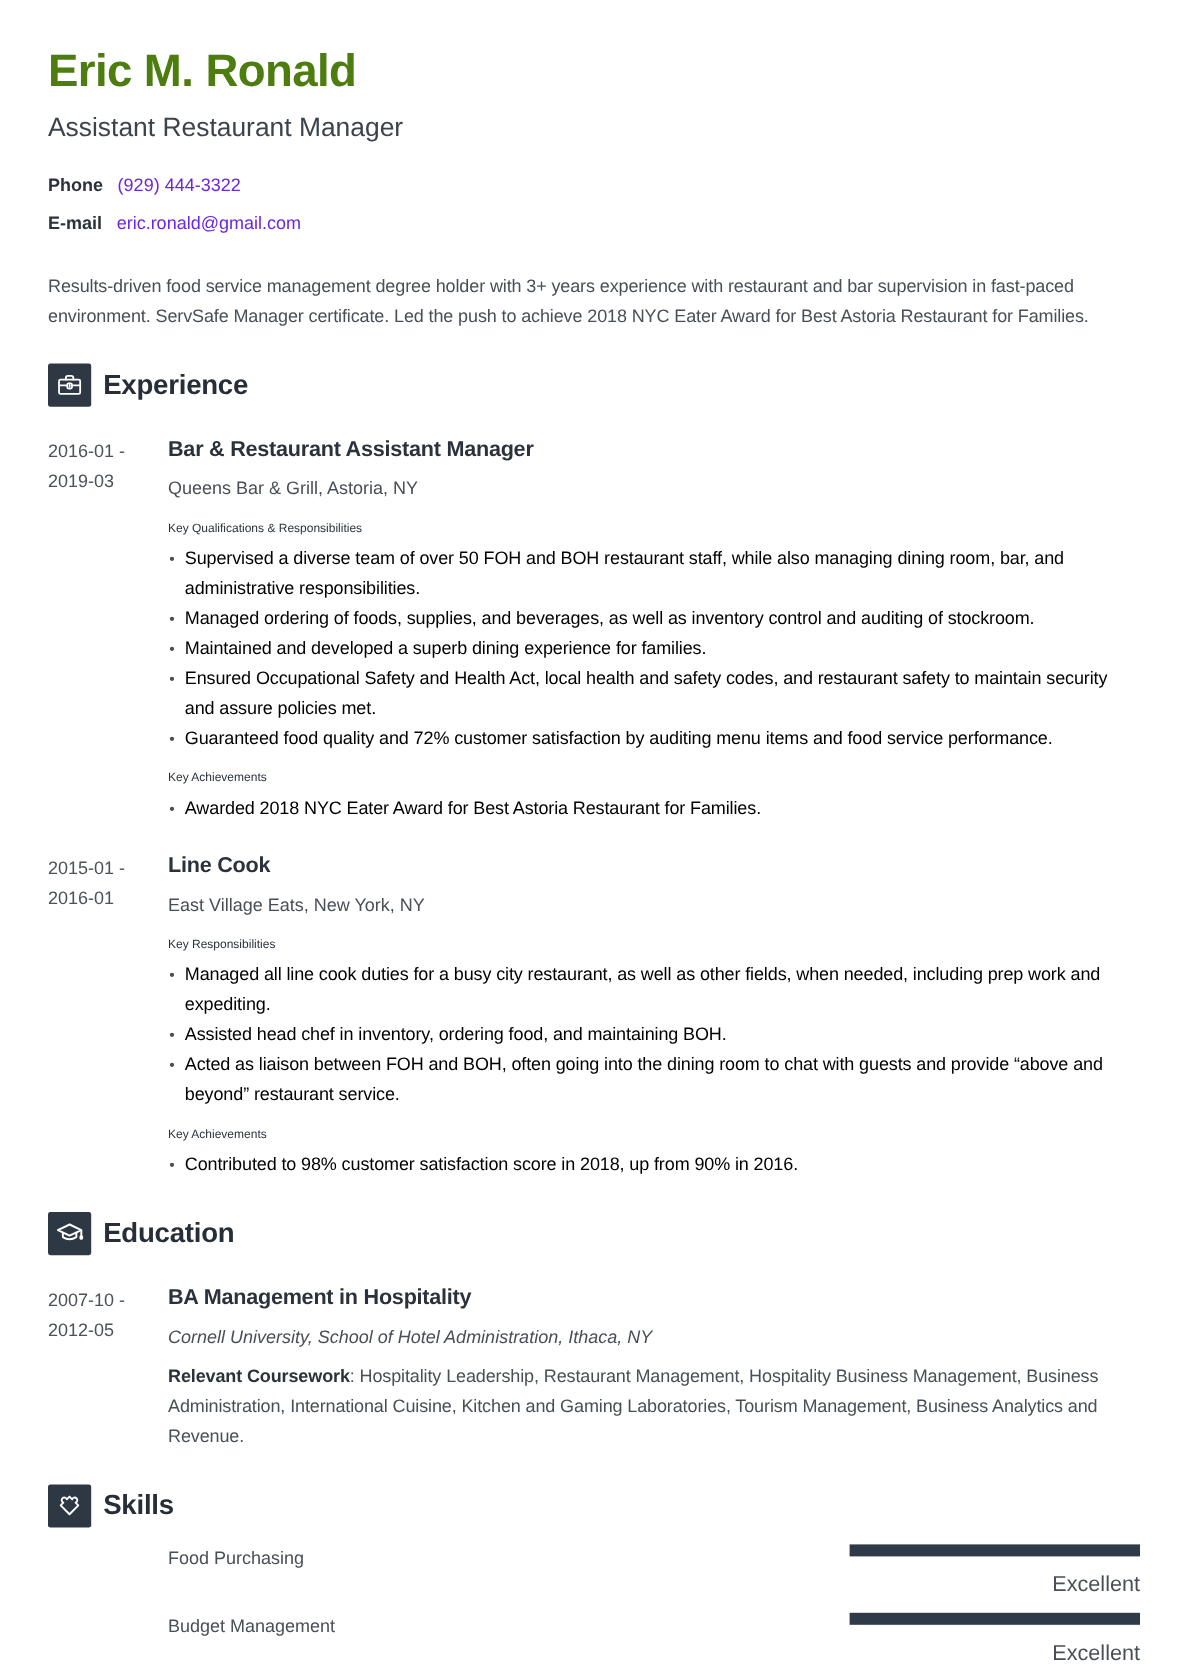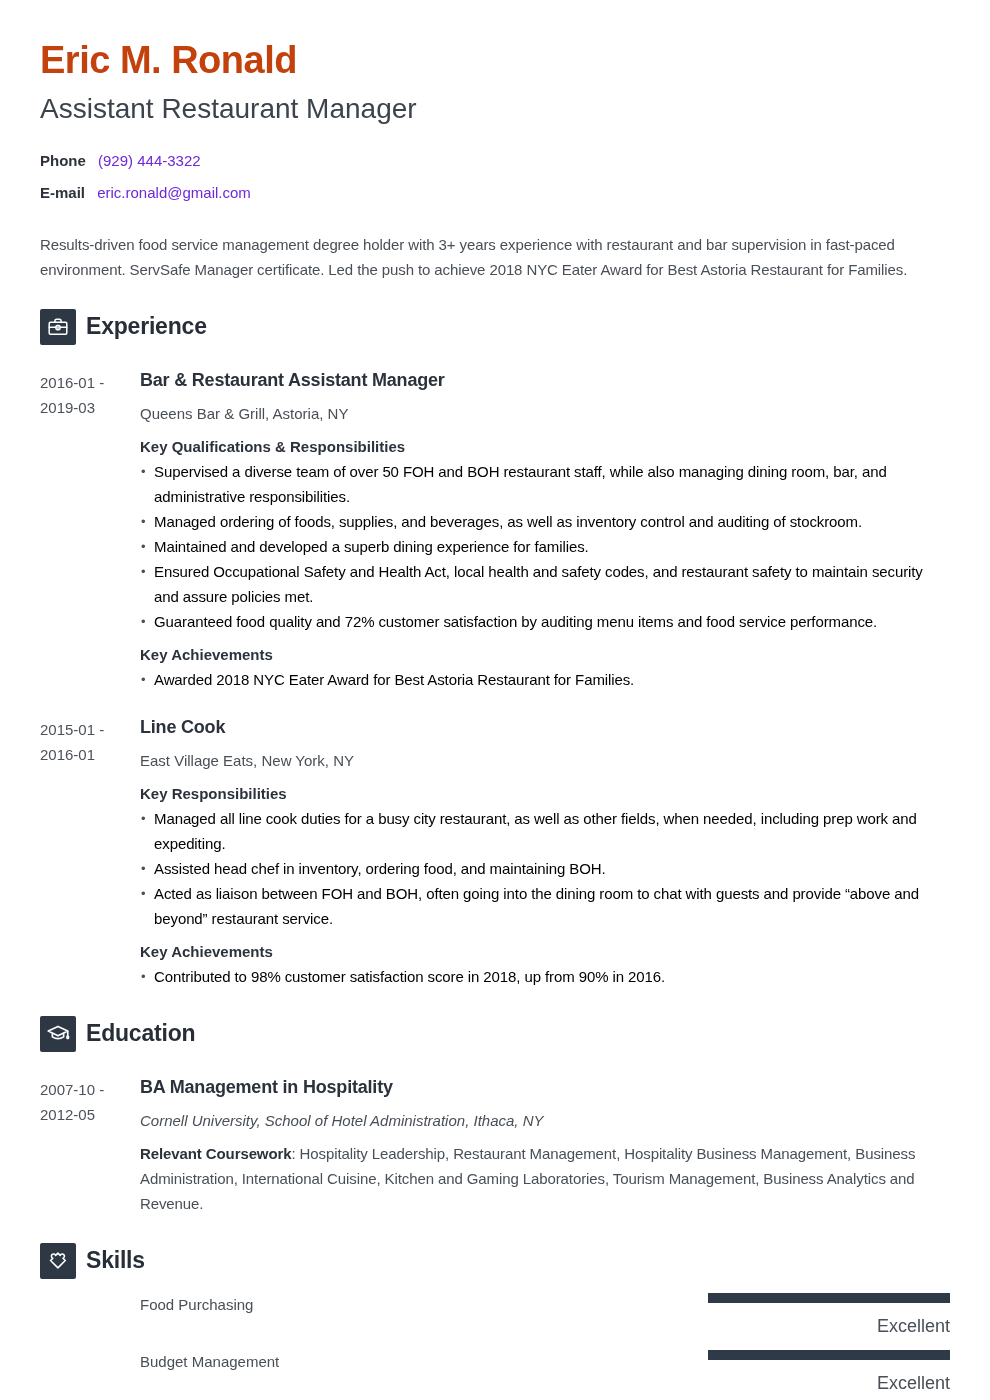--- a/index.html
+++ b/index.html
@@ -4,24 +4,24 @@
 <style>
   * { margin:0; padding:0; box-sizing:border-box; }
   html,body { background:#ffffff; }
   .page {
     width:990px; height:1400px; margin:0 auto; background:#ffffff;
     font-family:"Liberation Sans", sans-serif; color:#494f57;
     padding:40px 40px 0 40px; overflow:hidden; position:relative;
   }
   
   .name {
-    font-size:38px; font-weight:bold; color:#c2410c; letter-spacing:-0.5px;
+    font-size:38px; font-weight:bold; color:#4d7c0f; letter-spacing:-0.5px;
     line-height:1.1;
   }
-  .job-headline { font-size:28px; color:#3c434c; margin-top:11px; }
+  .job-headline { font-size:22px; color:#3c434c; margin-top:11px; }
   .contacts { margin-top:27px; }
   .contact-row { font-size:15px; margin-bottom:15px; }
   .contact-label { font-weight:bold; color:#2b323c; margin-right:8px; }
   .contact-value { color:#6d28d9; }
   
   .summary {
     margin-top:31px; font-size:15px; line-height:25px; color:#494f57;
     width:905px; letter-spacing:-0.1px;
   }
   
@@ -35,21 +35,21 @@
     margin-left:10px; font-size:23px; font-weight:bold; color:#272e38;
     letter-spacing:-0.2px;
   }
   
   .entry { display:grid; grid-template-columns:100px 1fr; margin-top:25px; }
   .entry-dates { font-size:15px; color:#4c525a; line-height:25px; }
   .entry-body { padding-right:0; }
   .entry-title { font-size:18px; font-weight:bold; color:#2b323c; letter-spacing:-0.2px; }
   .entry-sub { font-size:15px; color:#494f57; margin-top:10px; line-height:25px; }
   .entry-sub.italic { font-style:italic; }
-  .group-heading { font-size:15px; font-weight:bold; color:#2b323c; margin-top:8px; line-height:25px; }
+  .group-heading { font-size:10px; font-weight:normal; color:#2b323c; margin-top:8px; line-height:25px; }
   ul.bullets { list-style:none; margin:0; padding:0; }
   ul.bullets li {
     position:relative; padding-left:14px; font-size:15px; line-height:25px;
     color:#000000; letter-spacing:-0.1px;
   }
   ul.bullets li::before {
     content:"•"; position:absolute; left:1px; top:0; color:#494f57; font-size:13px;
   }
   .coursework { font-size:15px; line-height:25px; margin-top:8px; letter-spacing:-0.1px; }
   .coursework .cw-label { font-weight:bold; color:#2b323c; }

